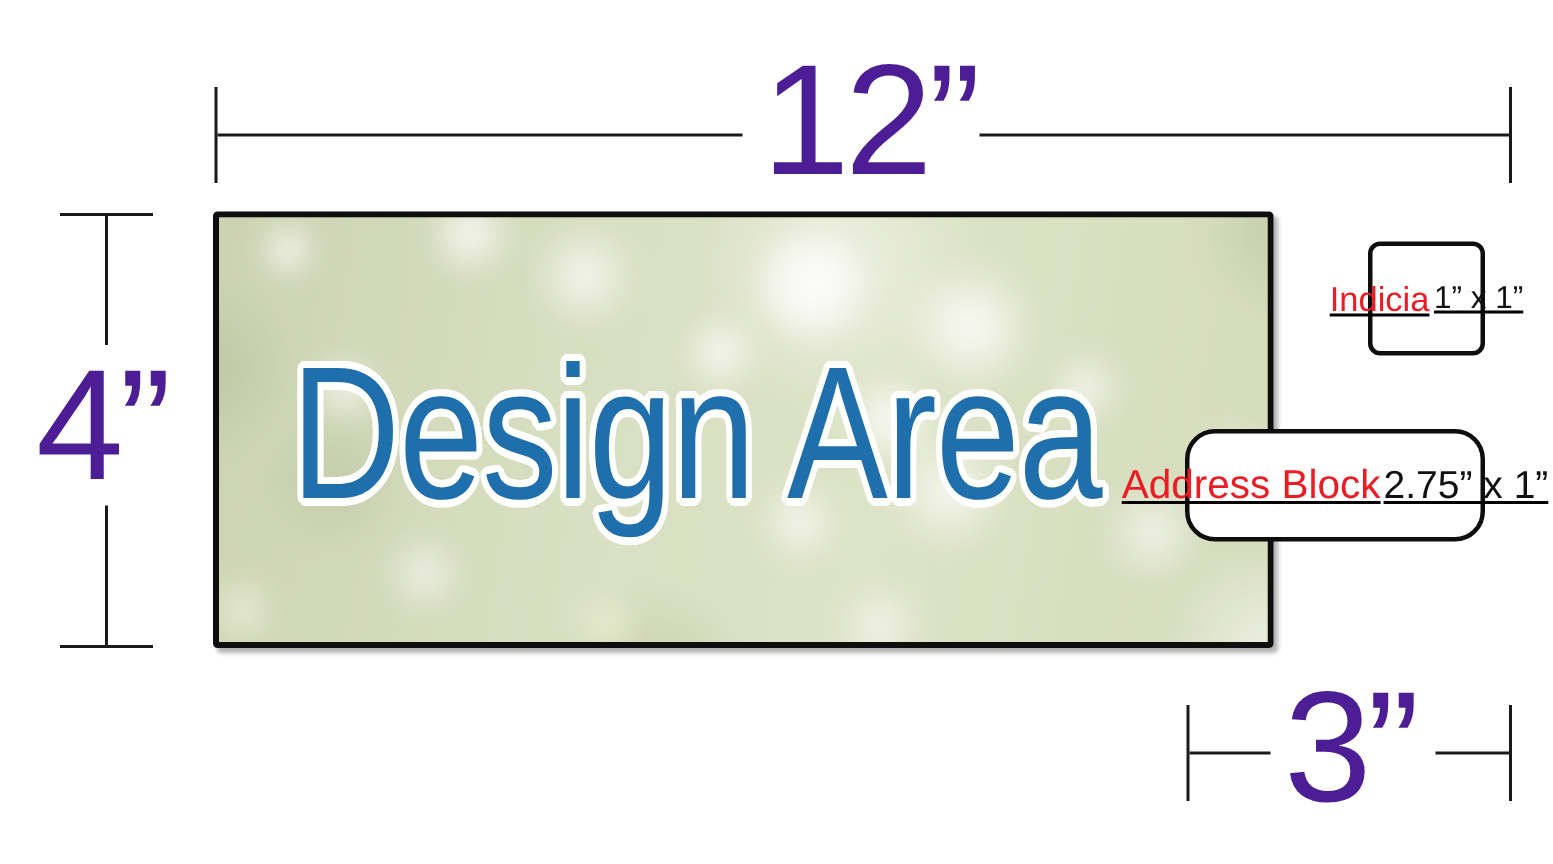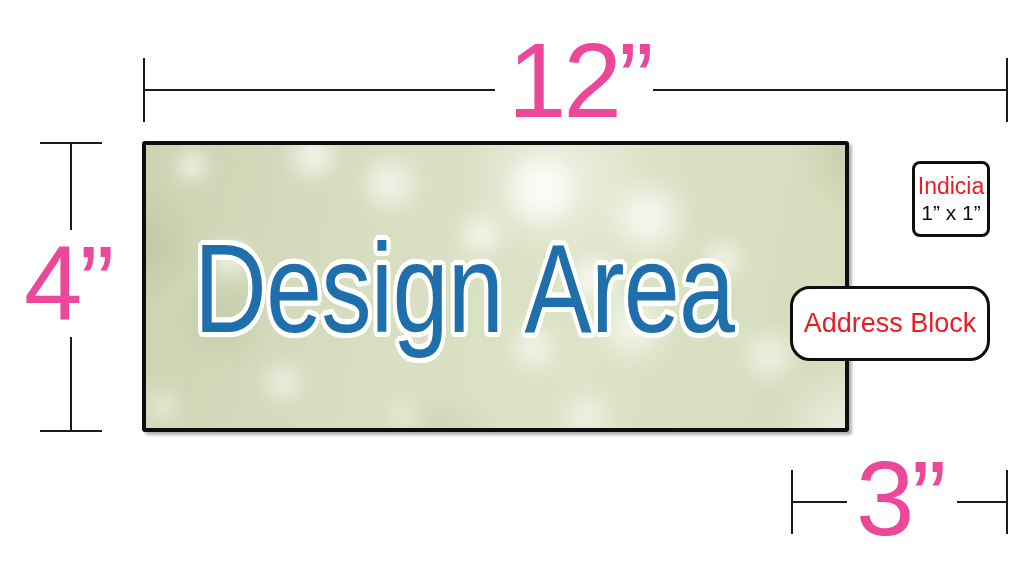--- a/index.html
+++ b/index.html
@@ -7,21 +7,21 @@
     position:relative;
     width:1035px;height:576px;
     background:#ffffff;
     overflow:hidden;
     font-family:"Liberation Sans","DejaVu Sans",sans-serif;
   }
   
   .dline{position:absolute;background:var(--line,#1a1a1a);}
   .dim-label{
     position:absolute;
-    color:#ec4899;
+    color:#4c1d95;
     font-size:105px;
     line-height:1;
     letter-spacing:-3px;
     white-space:nowrap;
   }
   
   .design-rect{
     position:absolute;
     left:142px;top:141px;
     width:707px;height:291px;
@@ -79,24 +79,25 @@
       -5px 0 0 #fff, -4.6px -1.9px 0 #fff, -3.5px -3.5px 0 #fff, -1.9px -4.6px 0 #fff,
       0 -5px 0 #fff, 1.9px -4.6px 0 #fff, 3.5px -3.5px 0 #fff, 4.6px -1.9px 0 #fff;
   }
   
   .callout{
     position:absolute;
     box-sizing:border-box;
     background:#ffffff;
     border:3px solid #0e0e0e;
     display:flex;
-    flex-direction:column;
+    flex-direction:row;
     align-items:center;
     justify-content:center;
     text-align:center;
+    text-decoration:underline;
   }
   .indicia-box{left:912px;top:161px;width:78px;height:76px;border-radius:8px;gap:3px;}
   .address-box{left:790px;top:286px;width:200px;height:75px;border-radius:20px;gap:2px;}
   .callout .title{color:var(--accent-red,#ec1c24);line-height:1.05;white-space:nowrap;}
   .callout .size{color:#111;line-height:1.05;white-space:nowrap;}
   .indicia-box .title{font-size:23px;}
   .indicia-box .size{font-size:21px;}
   .address-box .title{font-size:27px;}
   .address-box .size{font-size:26px;}
 </style>
@@ -127,20 +128,21 @@
     <div class="design-label">Design Area</div>
   </div>
 
   <div class="callout indicia-box">
     <div class="title">Indicia</div>
     <div class="size">1” x 1”</div>
   </div>
 
   <div class="callout address-box">
     <div class="title">Address Block</div>
+    <div class="size">2.75” x 1”</div>
   </div>
 
   <div>
     <div class="dline" style="left:791px;top:470px;width:2px;height:64px;"></div>
     <div class="dline" style="left:793px;top:501px;width:54px;height:2px;"></div>
     <div class="dim-label" style="left:856px;top:446px;">3”</div>
     <div class="dline" style="left:957px;top:501px;width:50px;height:2px;"></div>
     <div class="dline" style="left:1006px;top:470px;width:2px;height:64px;"></div>
   </div>
 

